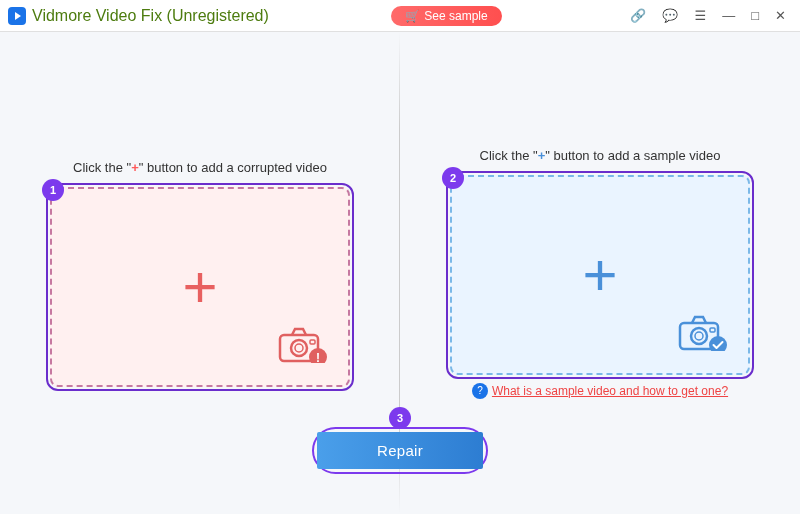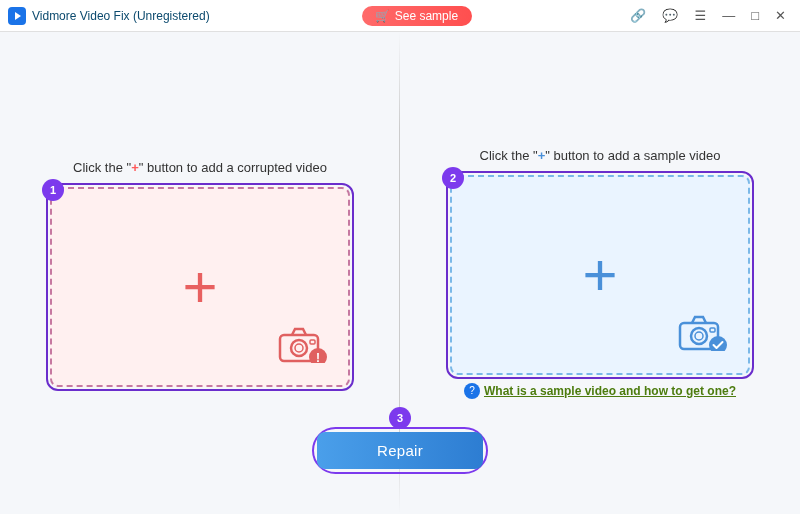--- a/index.html
+++ b/index.html
@@ -25,22 +25,22 @@
     #title-left {
       display: flex;
       align-items: center;
       gap: 6px;
     }
     #app-logo {
       width: 18px;
       height: 18px;
     }
     #app-title-text {
-      font-size: 12px;
-      color: #0c4a6e;
+      font-size: 16px;
+      color: #4d7c0f;
     }
     #title-center {
       display: flex;
       align-items: center;
       gap: 8px;
     }
     #see-pricing-btn {
       background: linear-gradient(90deg, #ff6a6a, #ff4f4f);
       color: white;
       border: none;
@@ -182,25 +182,24 @@
 
     
     #sample-link-wrap {
       margin-top: 8px;
       display: flex;
       align-items: center;
       gap: 4px;
       font-size: 12px;
     }
     #sample-link {
-      color: #4d7c0f;
+      color: #ef4444;
       text-decoration: underline;
       cursor: pointer;
       font-size: 12px;
-      font-weight: bold;
     }
     #question-badge {
       width: 16px;
       height: 16px;
       background: #1a73e8;
       color: white;
       border-radius: 50%;
       font-size: 10px;
       display: flex;
       align-items: center;
@@ -236,21 +235,21 @@
     }
     #repair-btn-container {
       border: 2px solid #7c3aed;
       border-radius: 28px;
       padding: 3px;
     }
     #repair-btn {
       background: linear-gradient(90deg, #4a9fea, #2d7dd2);
       color: white;
       border: none;
-      border-radius: 8px;
+      border-radius: 2px;
       padding: 10px 60px;
       font-size: 15px;
       cursor: pointer;
       font-weight: 500;
       letter-spacing: 0.3px;
     }
 
     
     .camera-svg { width: 52px; height: 38px; }
   </style>

